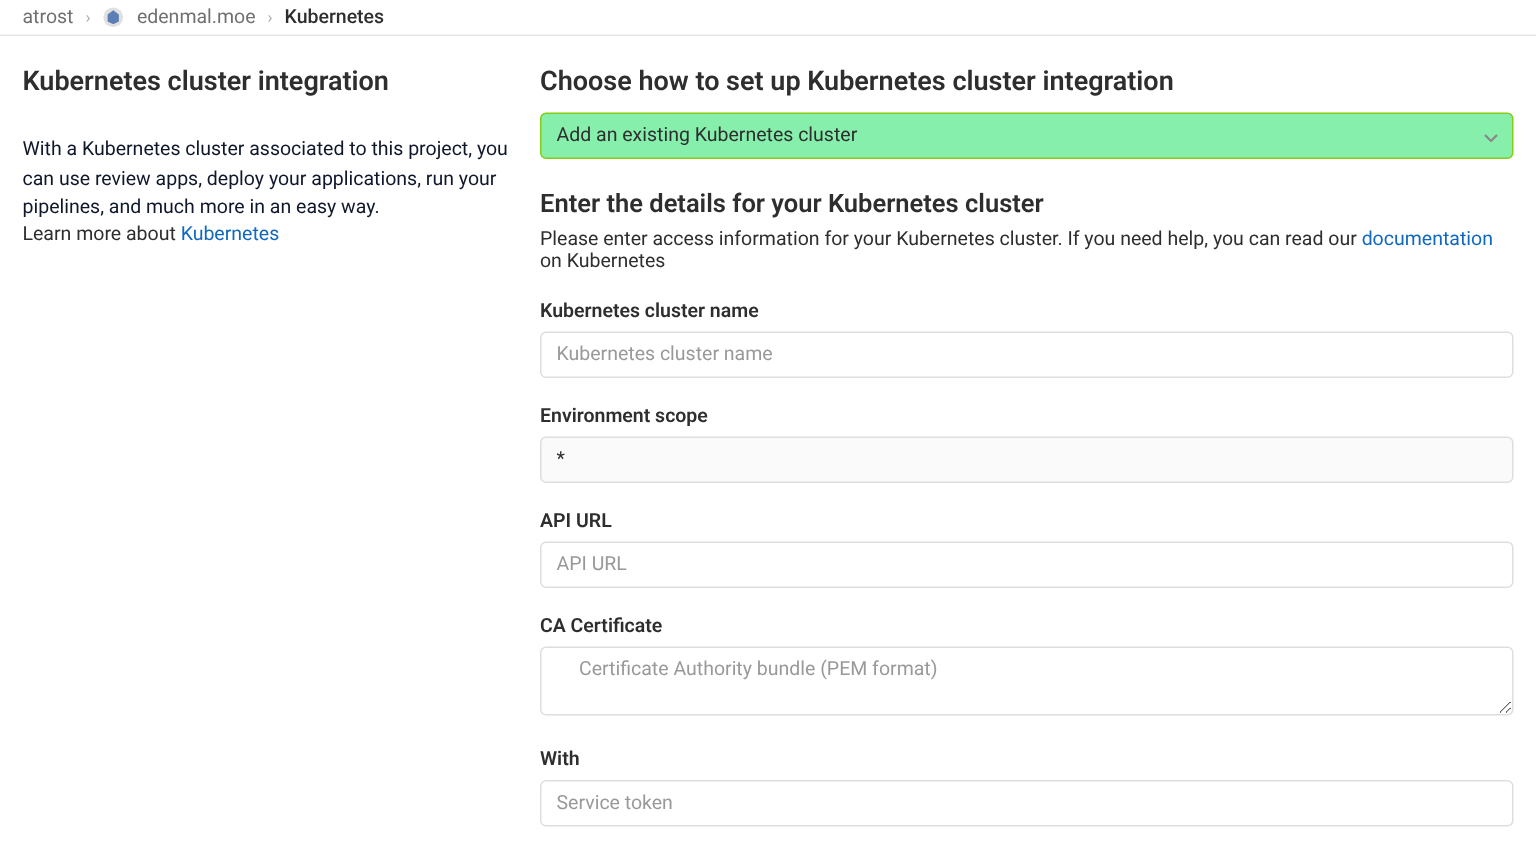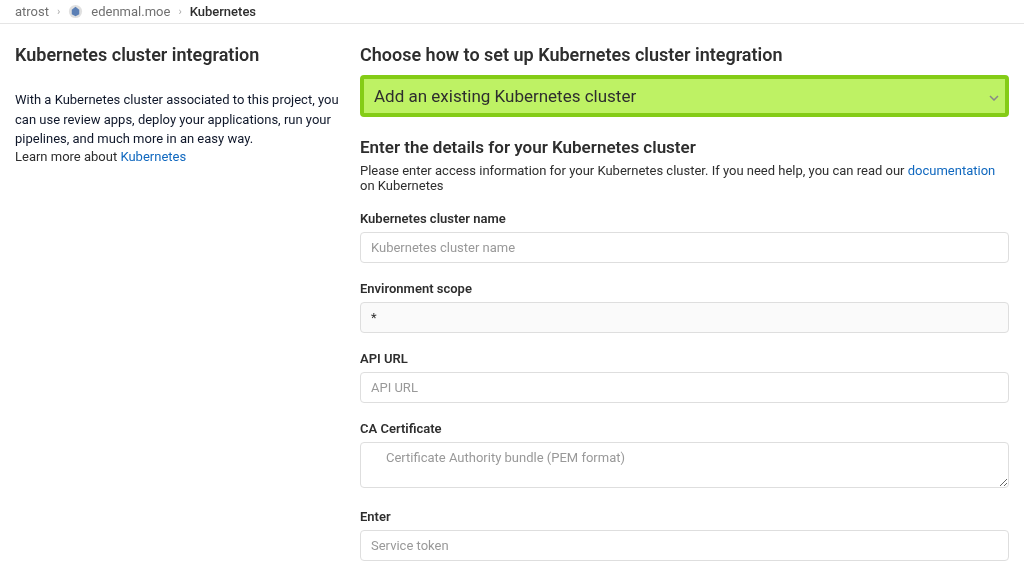--- a/index.html
+++ b/index.html
@@ -84,26 +84,26 @@
       font-weight: 600;
       color: #2e2e2e;
       margin-bottom: 6px;
     }
     .select-wrap {
       position: relative;
       margin-bottom: 20px;
     }
     .select {
       width: 100%;
-      border: 4px solid #84cc16;
+      border: 1px solid #84cc16;
       border-radius: 4px;
       padding: 7px 30px 7px 10px;
-      font-size: 17px;
-      color: #2e2e2e;
-      background: #bef264;
+      font-size: 13px;
+      color: #2e2e2e;
+      background: #86efac;
       appearance: none;
       cursor: pointer;
     }
     .select-caret {
       position: absolute;
       right: 10px;
       top: 50%;
       transform: translateY(-50%);
       pointer-events: none;
       color: #888;
@@ -200,18 +200,18 @@
       <label class="form-label">API URL</label>
       <input type="text" class="form-input" placeholder="API URL" style="">
     </div>
 
     <div class="form-group">
       <label class="form-label">CA Certificate</label>
       <textarea class="form-textarea" rows="2" placeholder="Certificate Authority bundle (PEM format)" style=""></textarea>
     </div>
 
     <div class="form-group">
-      <label class="form-label">Enter</label>
+      <label class="form-label">With</label>
       <input type="text" class="form-input" placeholder="Service token" style="">
     </div>
 
   </main>
 </div>
 
 </body></html>

